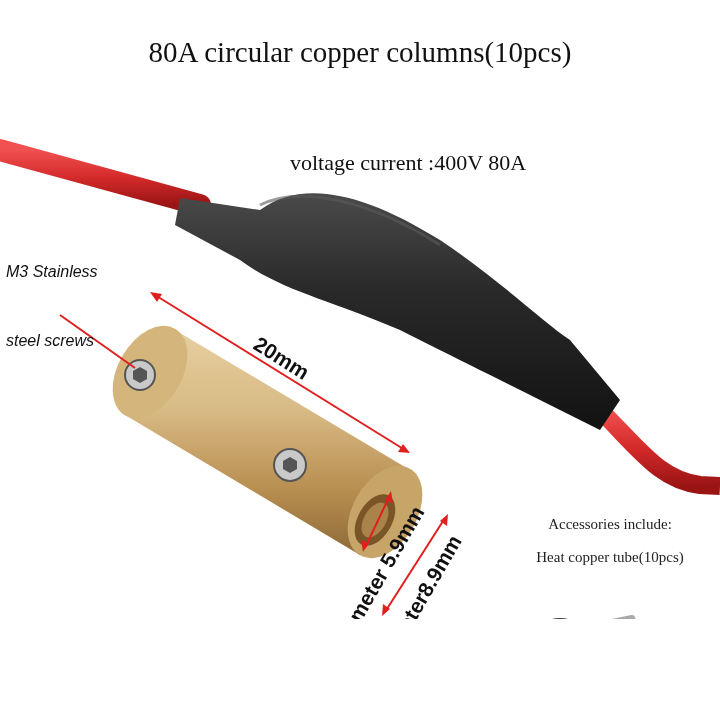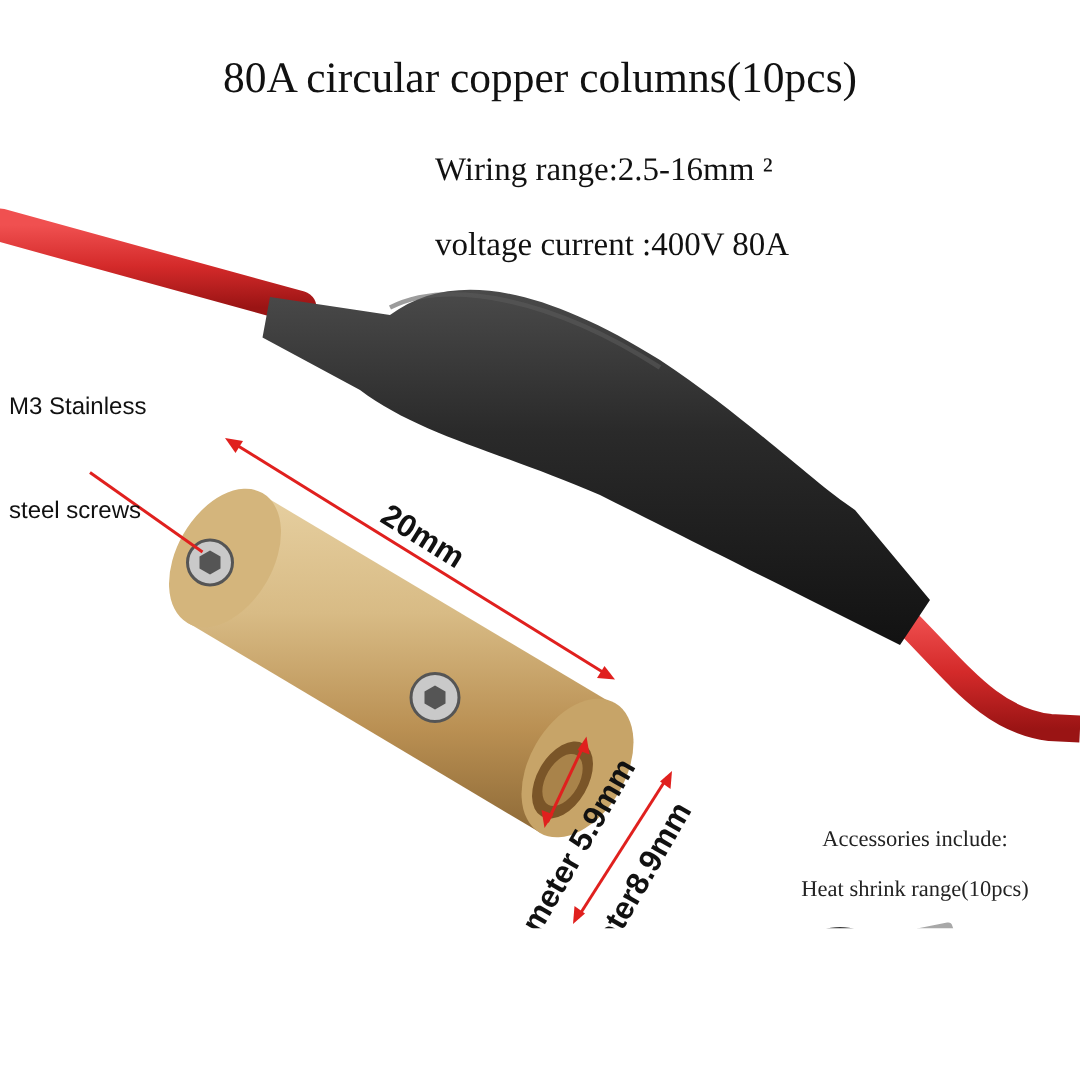--- a/index.html
+++ b/index.html
@@ -1,21 +1,21 @@
 <!DOCTYPE html>
 <html><head>
 <meta charset="utf-8">
 <style>
   html,body{margin:0;padding:0;background:#fff;}
   #stage{position:relative;width:720px;height:619px;overflow:hidden;background:#ffffff;}
   .sans{font-family:"Liberation Sans","DejaVu Sans",sans-serif;color:#111;}
   .title{position:absolute;left:0;top:36px;width:720px;text-align:center;font-size:29px;font-family:"Liberation Serif",serif;color:#111;}
   .spec{position:absolute;left:290px;font-size:22px;font-family:"Liberation Serif",serif;color:#111;}
-  .label-screws{position:absolute;left:6px;font-size:16px;}
-  .acc{position:absolute;left:505px;width:210px;text-align:center;font-size:15px;font-family:"Liberation Serif",serif;color:#222;margin-top:36px;}
+  .label-screws{position:absolute;left:6px;font-size:16px;font-style:italic;}
+  .acc{position:absolute;left:505px;width:210px;text-align:center;font-size:15px;font-family:"Liberation Serif",serif;color:#222;}
   .rot{position:absolute;transform-origin:left top;font-size:21px;font-weight:bold;white-space:nowrap;}
   svg{position:absolute;left:0;top:0;}
 </style>
 </head>
 <body>
 
 <div id="stage">
 
   <svg width="720" height="720" viewBox="0 0 720 720">
     <defs>
@@ -76,25 +76,24 @@
       <path d="M545,630 L575,620 L610,705 L580,715 Z" fill="#1c1c1c"></path>
       <ellipse cx="560" cy="625" rx="16" ry="7" fill="#3a3a3a"></ellipse>
       <ellipse cx="560" cy="625" rx="8" ry="3" fill="#0a0a0a"></ellipse>
     </g>
     <g>
       <path d="M612,622 L632,618 L658,700" stroke="#a8a8a8" stroke-width="6" fill="none" stroke-linejoin="round"></path>
     </g>
   </svg>
 
   <div class="title">80A circular copper columns(10pcs)</div>
-  <div class="spec" style="top:100px;">Wiring range:2.5-16mm ²</div>
   <div class="spec" style="top:150px;">voltage current :400V 80A</div>
 
   <div class="label-screws sans" style="top:263px;">M3 Stainless</div>
   <div class="label-screws sans" style="top:296px;margin-top:36px;">steel screws</div>
 
   <div class="rot sans" style="left:262px;top:332px;transform:rotate(32deg);">20mm</div>
   <div class="rot sans" style="left:300px;top:690px;transform:rotate(-60deg);">Inner diameter 5.9mm</div>
   <div class="rot sans" style="left:338px;top:718px;transform:rotate(-60deg);">Outer diameter8.9mm</div>
 
   <div class="acc" style="top:516px;">Accessories include:</div>
-  <div class="acc" style="top:549px;">Heat shrink range(10pcs)</div>
+  <div class="acc" style="top:549px;">Heat copper tube(10pcs)</div>
 </div>
 
 </body></html>

